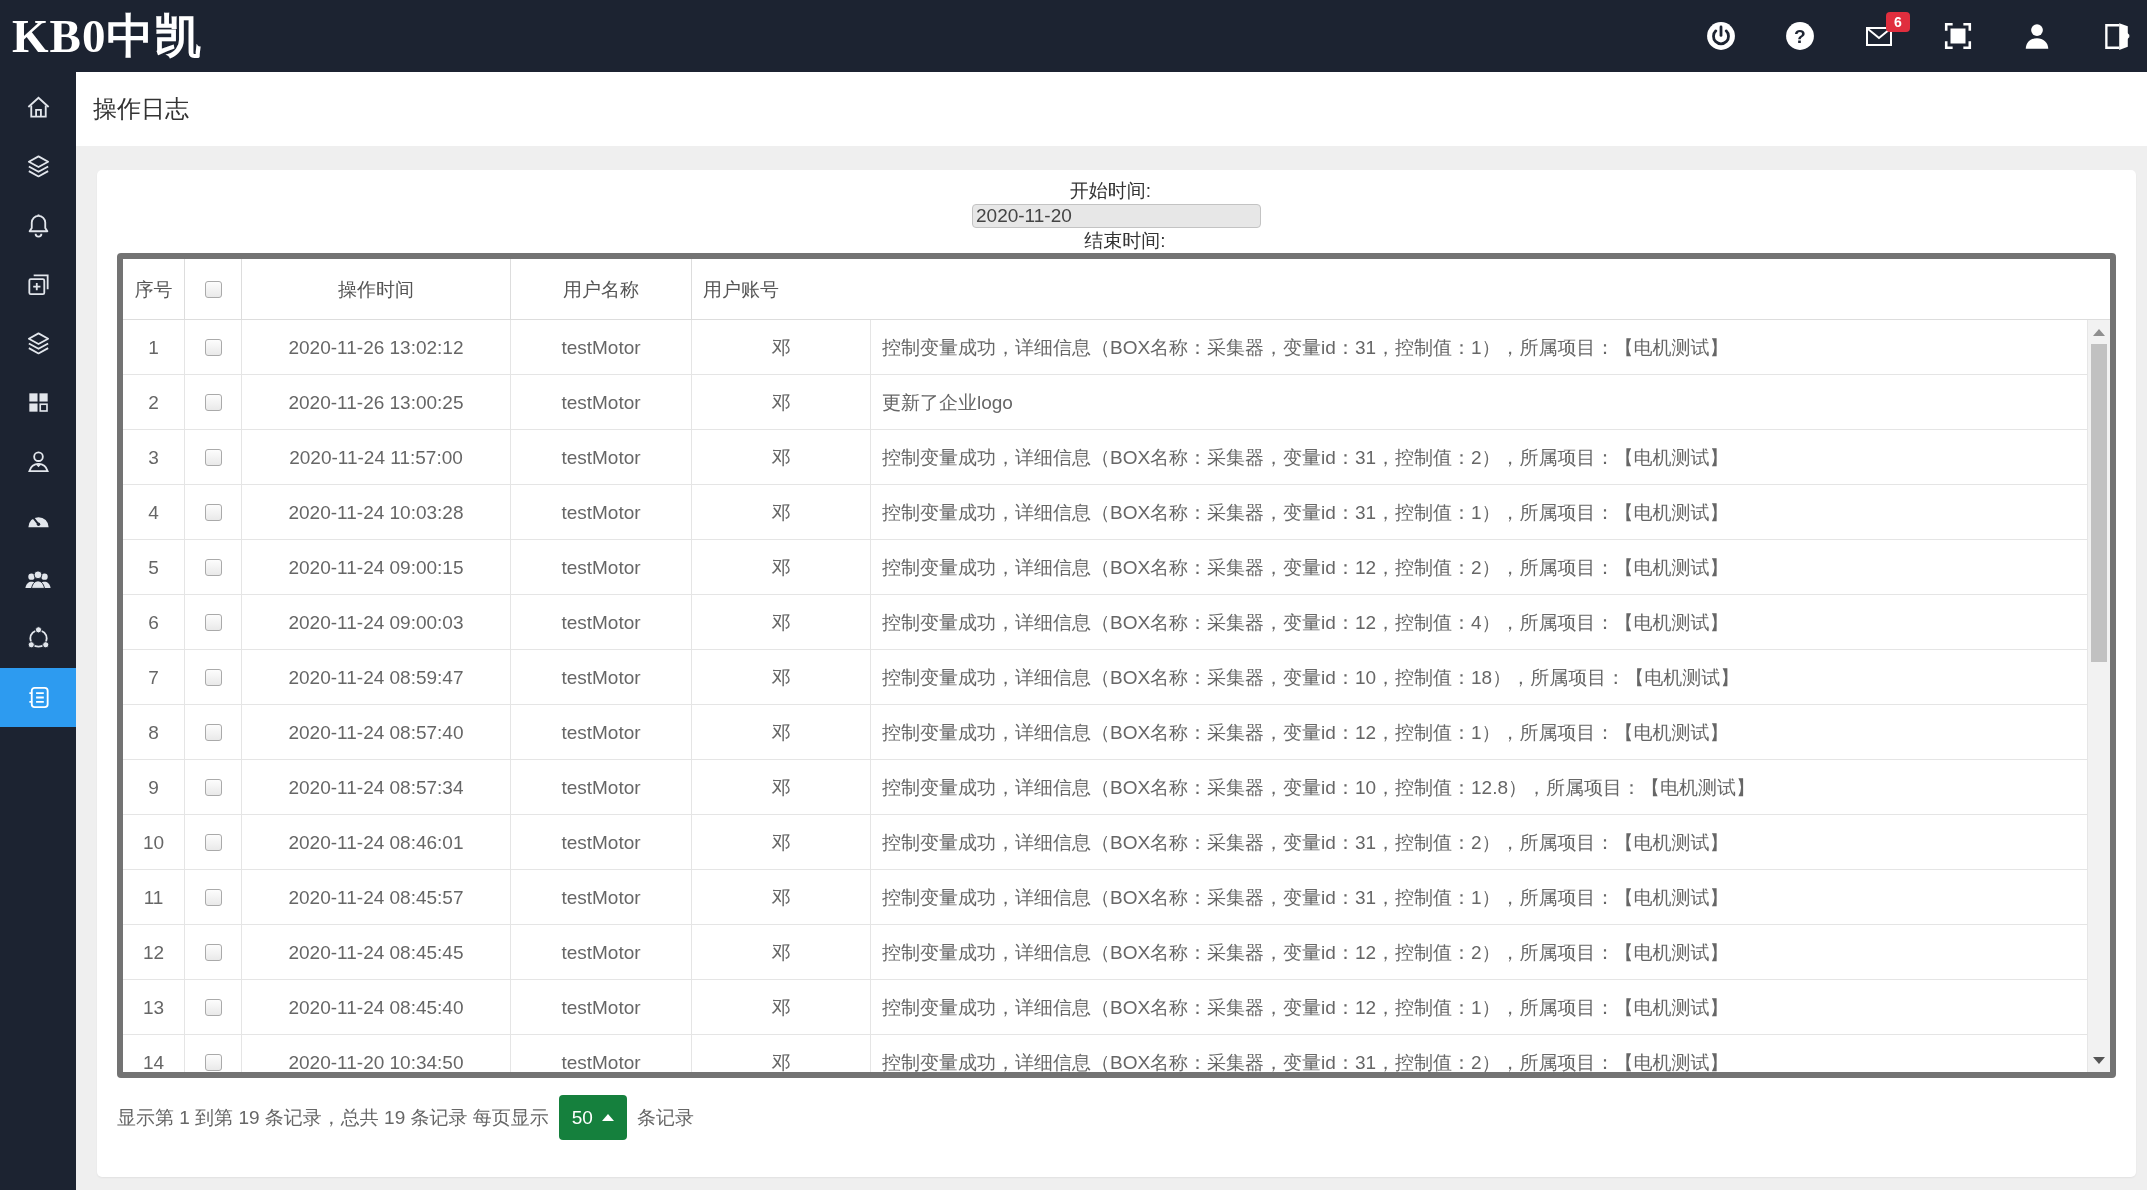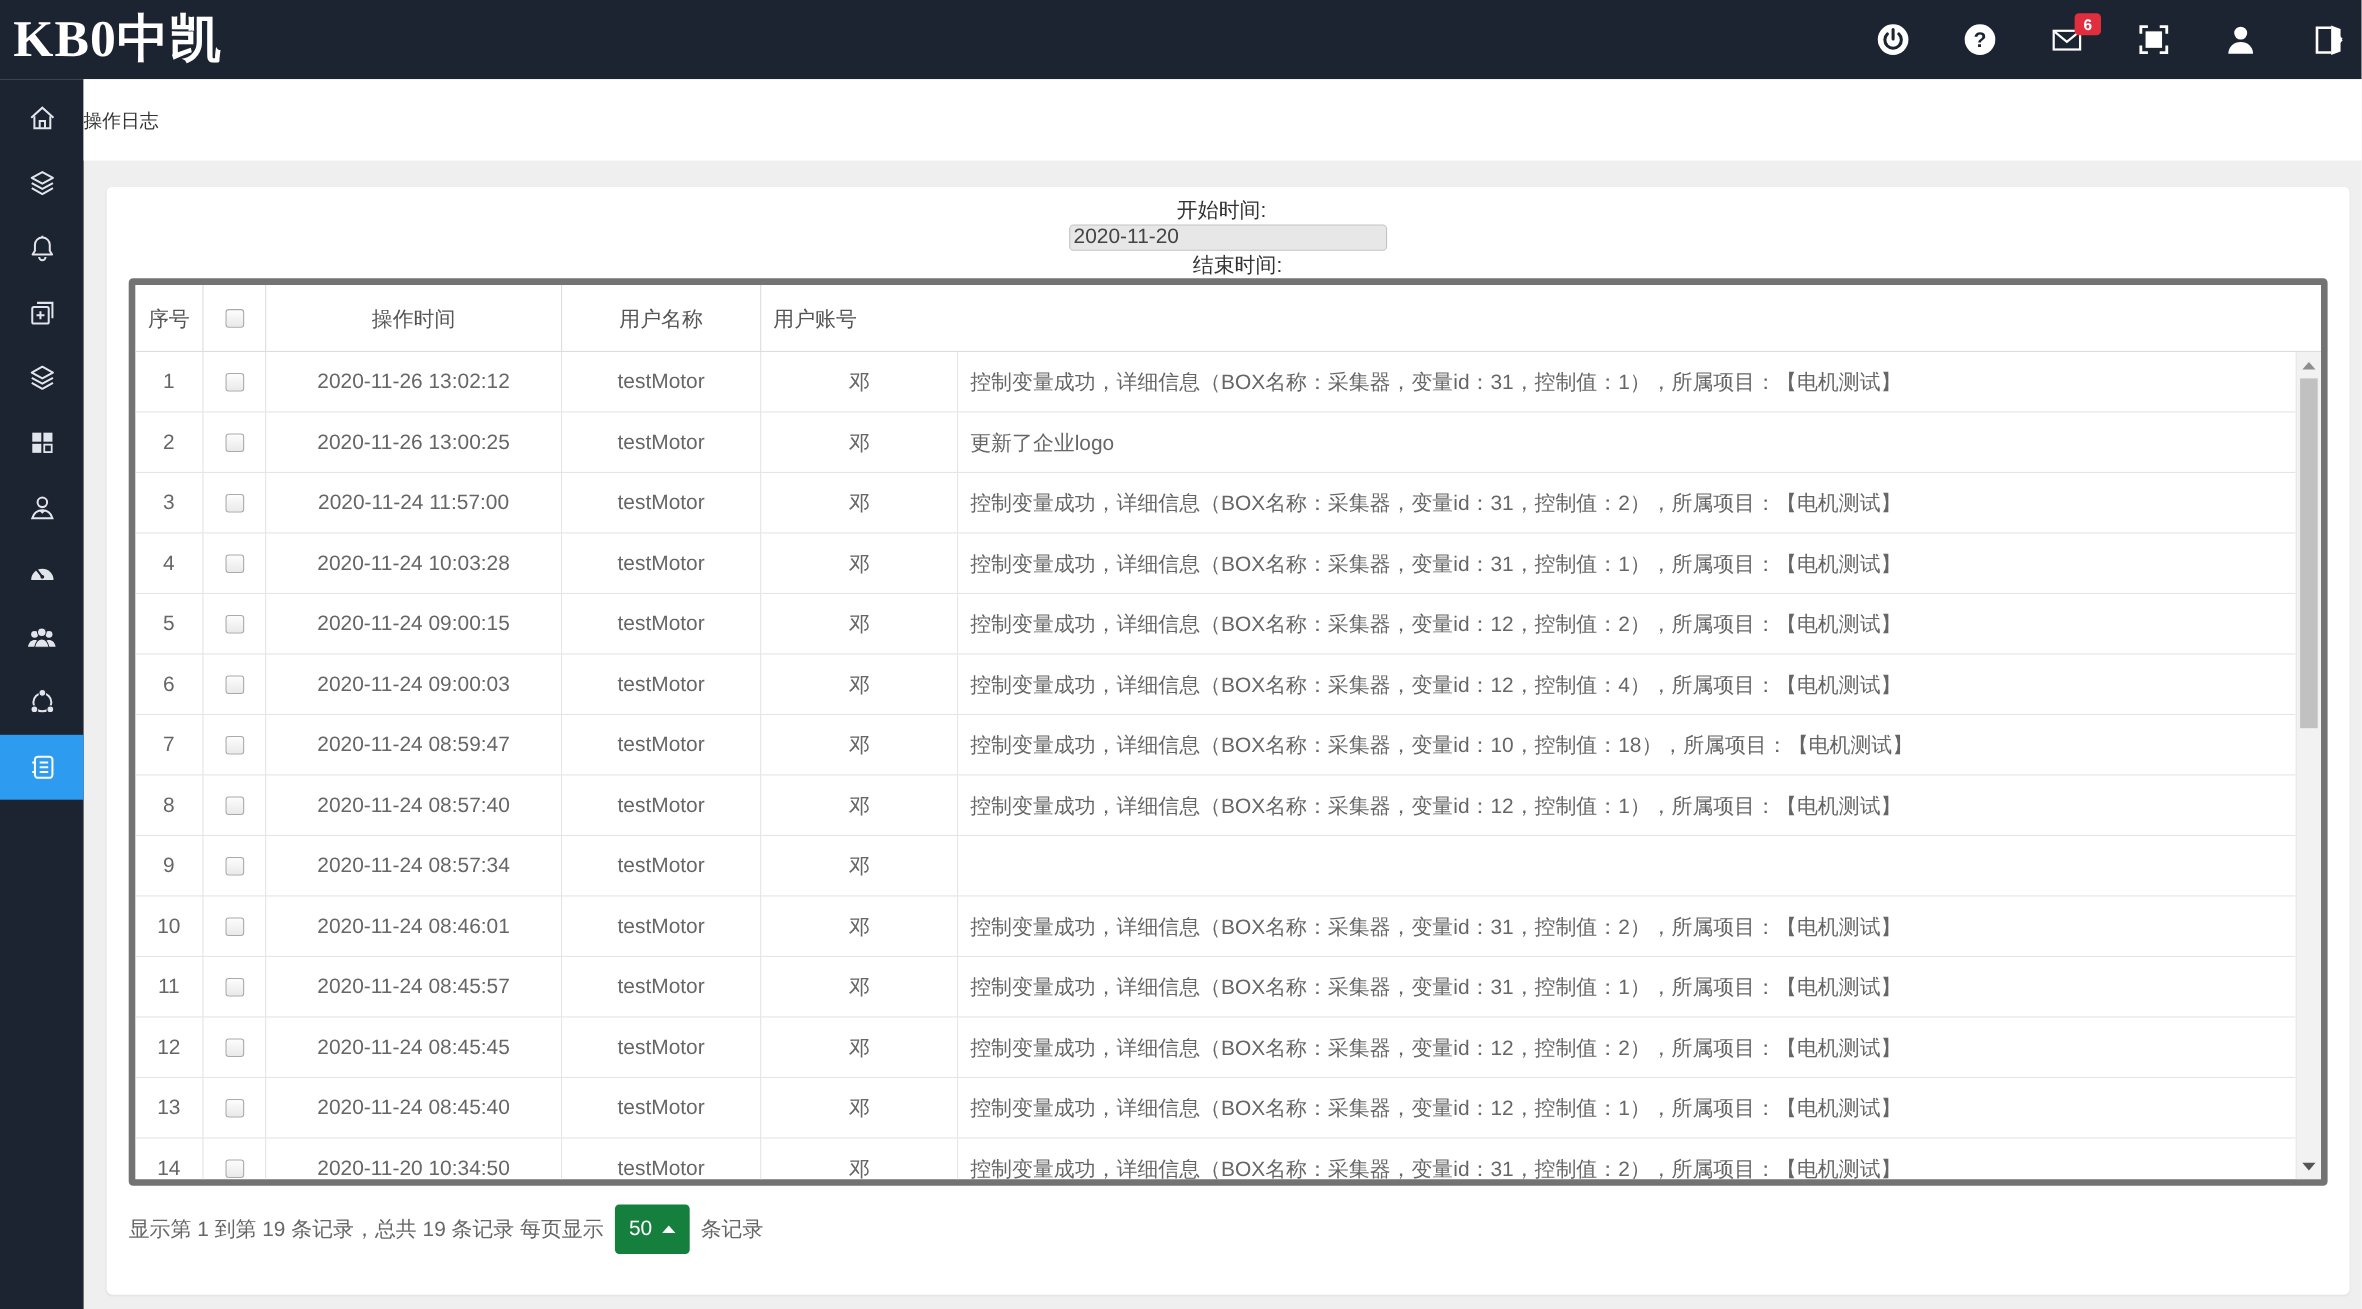--- a/index.html
+++ b/index.html
@@ -35,21 +35,21 @@
     background:#1c2331; padding-top:6px;
   }
   .side-item { width:76px; height:59px; display:flex; align-items:center; justify-content:center; cursor:pointer; }
   .side-item.active { background:#2d9bf0; }
 
   
   #title-bar {
     position:absolute; left:76px; top:72px; width:2071px; height:74px;
     background:#fff; display:flex; align-items:center;
   }
-  #page-title { font-size:17px; color:#333; font-weight:normal; }
+  #page-title { margin-left:17px; font-size:24px; color:#333; font-weight:normal; }
 
   
   #card {
     position:absolute; left:97px; top:170px; width:2039px; height:1007px;
     background:#fff; border-radius:5px; padding:8px 20px 0 20px;
     box-shadow:0 1px 2px rgba(0,0,0,0.06);
   }
 
   
   .filter-row { display:flex; align-items:center; height:45px; margin-top:0;flex-direction:column; }
@@ -397,20 +397,21 @@
       </div>
 
       <div class="t-row">
         <div class="cell">9</div>
         <div class="cell">
             <input type="checkbox" class="cbx" style="">
           </div>
         <div class="cell">2020-11-24 08:57:34</div>
         <div class="cell">testMotor</div>
         <div class="cell">邓</div>
+        <div class="cell desc">控制变量成功，详细信息（BOX名称：采集器，变量id：10，控制值：12.8），所属项目：【电机测试】</div>
       </div>
 
       <div class="t-row">
         <div class="cell">10</div>
         <div class="cell">
             <input type="checkbox" class="cbx" style="">
           </div>
         <div class="cell">2020-11-24 08:46:01</div>
         <div class="cell">testMotor</div>
         <div class="cell">邓</div>

